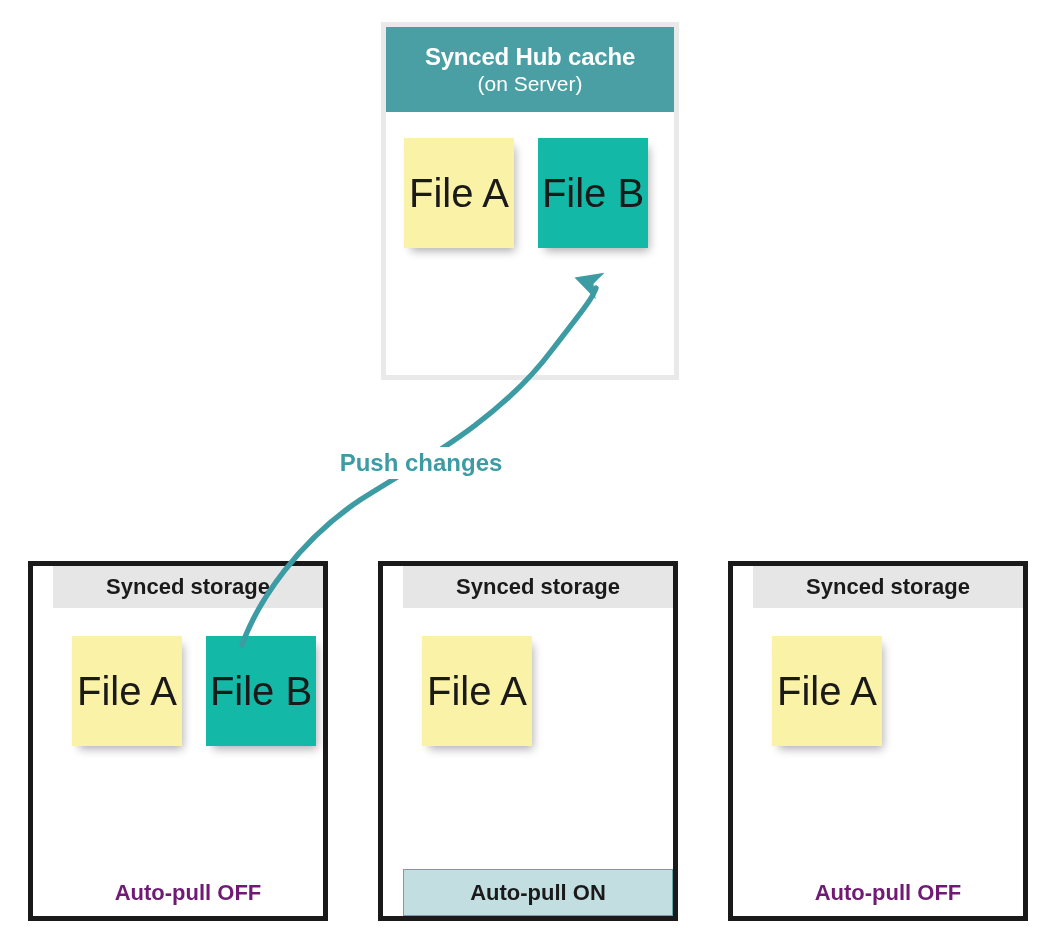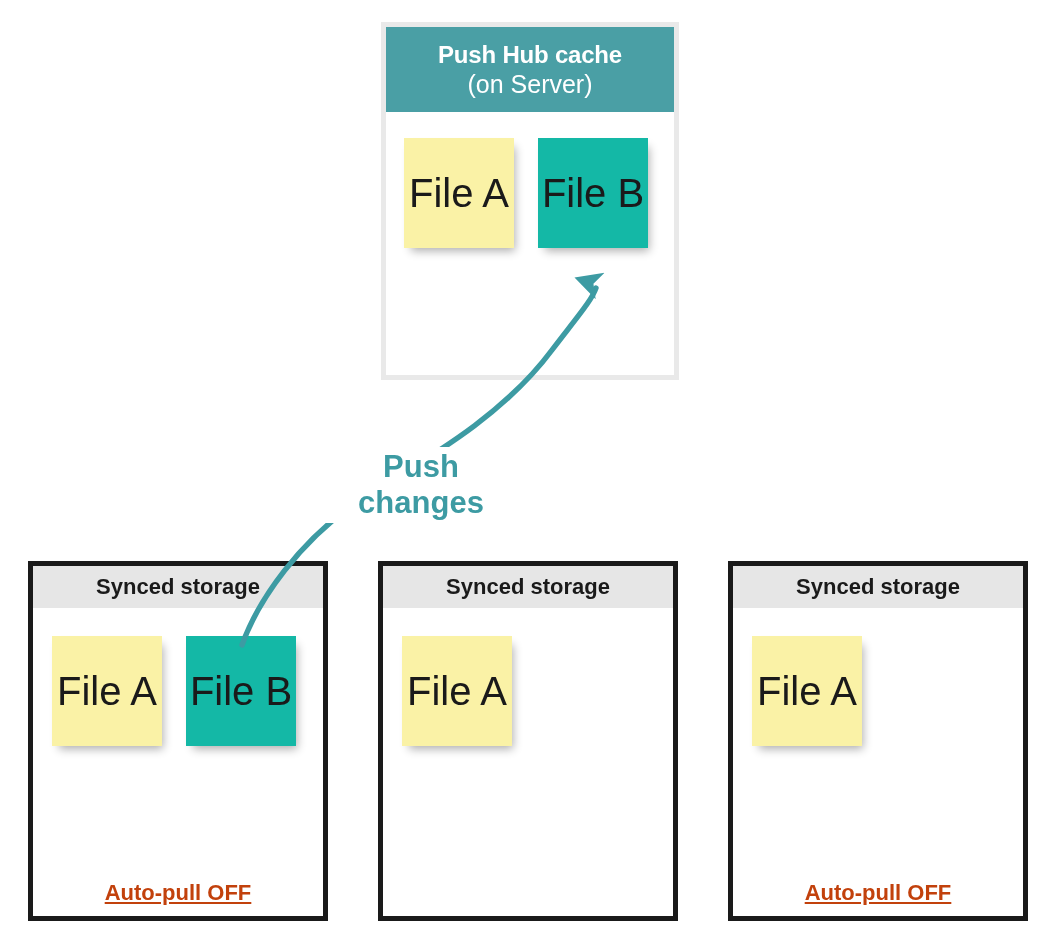--- a/index.html
+++ b/index.html
@@ -54,21 +54,21 @@
     align-items: center;
     justify-content: center;
     line-height: 1.22;
   }
   #cache-header .title {
     font-size: 24px;
     font-weight: bold;
     letter-spacing: -0.2px;
   }
   #cache-header .subtitle {
-    font-size: 25px;
+    font-size: 21px;
     font-weight: normal;
   }
   #cache-body {
     position: relative;
     height: 263px;
     padding: 26px 0 0 18px;
     box-sizing: border-box;
     display: flex;
     align-items: flex-start;
     gap: 24px;
@@ -94,20 +94,21 @@
     position: absolute;
     top: 561px;
     width: 300px;
     height: 360px;
     background: #ffffff;
     border: 5px solid #1a1a1a;
     box-sizing: border-box;
     display: flex;
     flex-direction: column;
     z-index: 2;
+    padding-left: 20px;
   }
   #panel-1 { left: 28px; }
   #panel-2 { left: 378px; }
   #panel-3 { left: 728px; }
 
   .panel-header {
     height: 42px;
     background: #e6e6e6;
     display: flex;
     align-items: center;
@@ -130,52 +131,51 @@
     height: 47px;
     display: flex;
     align-items: center;
     justify-content: center;
     font-size: 22px;
     font-weight: bold;
     box-sizing: border-box;
   }
   .panel-footer.off {
     background: transparent;
-    color: #c2410c;
-    text-decoration: underline;
+    color: #701a75;
   }
   .panel-footer.on {
     background: #c2dee1;
     color: #1a1a1a;
     border: 1px solid #6aa5ab;
   }
 
   
   #push-label {
     position: absolute;
     left: 322px;
     top: 447px;
     width: 190px;
     text-align: center;
-    font-size: 31px;
+    font-size: 24px;
     font-weight: bold;
     color: #3d9ba3;
     z-index: 6;
     background: #ffffff;
     padding: 2px 4px;
   }
 </style>
 </head>
 <body>
 
 <div id="stage">
 
   <div id="cache-box">
     <div id="cache-header">
-      <div class="title">Push Hub cache</div>
+      <div class="title">Synced Hub cache</div>
       <div class="subtitle">(on Server)</div>
     </div>
     <div id="cache-body">
       <div class="note yellow">File A</div>
       <div class="note blue">File B</div>
     </div>
   </div>
 
   <svg id="arrow-layer" viewBox="0 0 1056 946" xmlns="http://www.w3.org/2000/svg">
     <defs>
@@ -198,20 +198,21 @@
       <div class="note blue">File B</div>
     </div>
     <div class="panel-footer off">Auto-pull OFF</div>
   </div>
 
   <div class="panel" id="panel-2">
     <div class="panel-header">Synced storage</div>
     <div class="panel-body">
       <div class="note yellow">File A</div>
     </div>
+    <div class="panel-footer on">Auto-pull ON</div>
   </div>
 
   <div class="panel" id="panel-3">
     <div class="panel-header">Synced storage</div>
     <div class="panel-body">
       <div class="note yellow">File A</div>
     </div>
     <div class="panel-footer off">Auto-pull OFF</div>
   </div>
 

